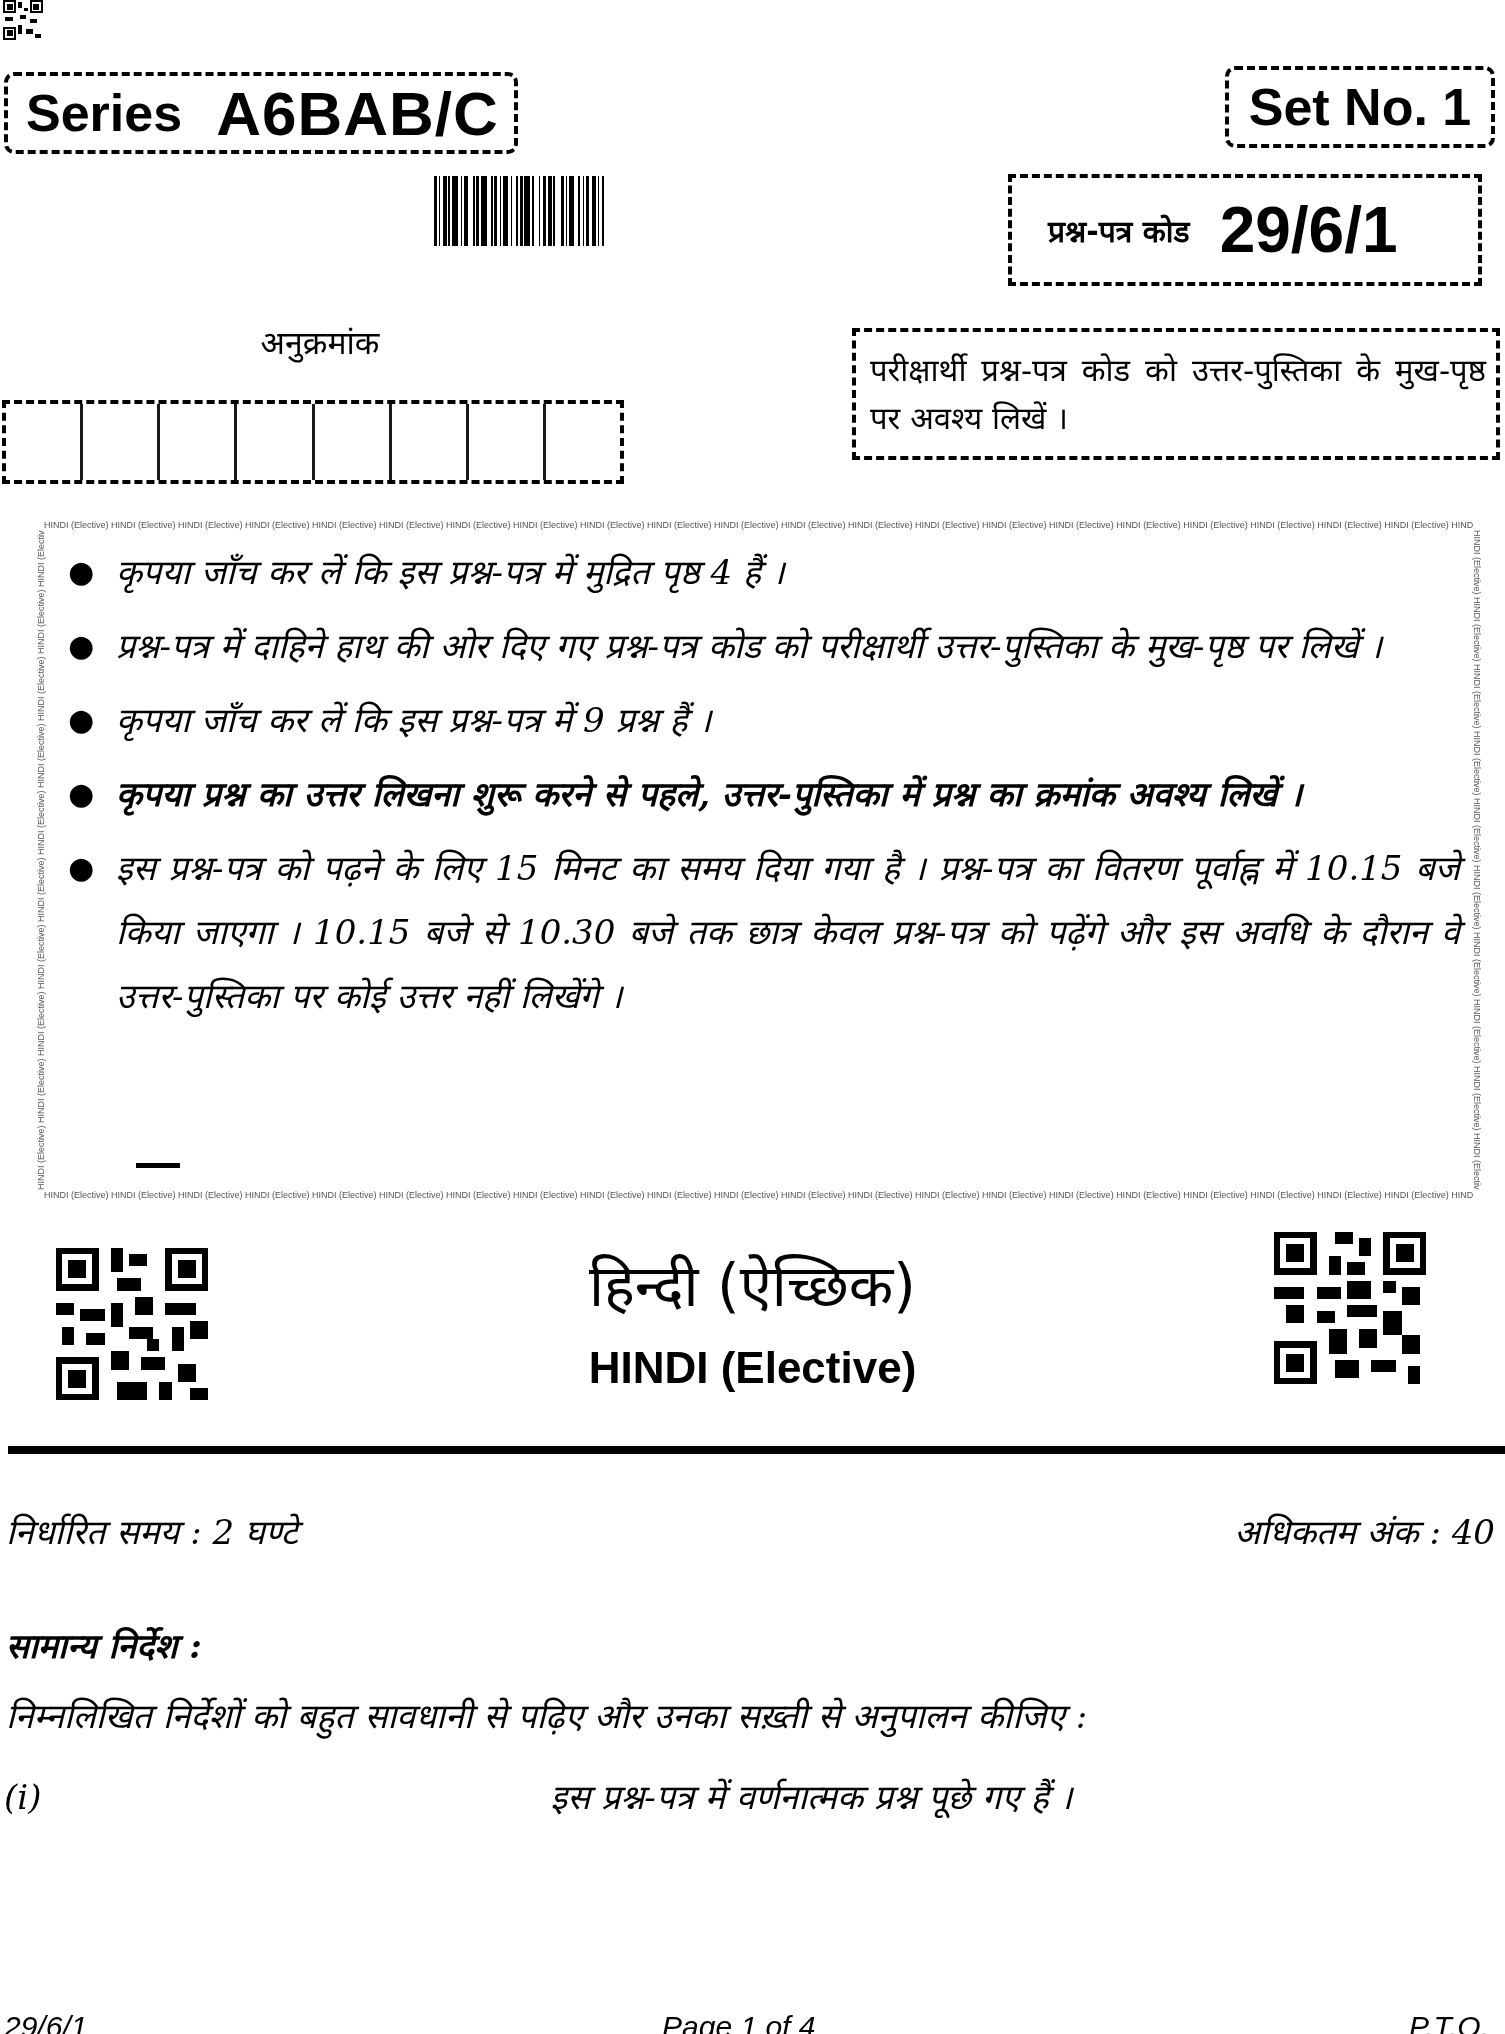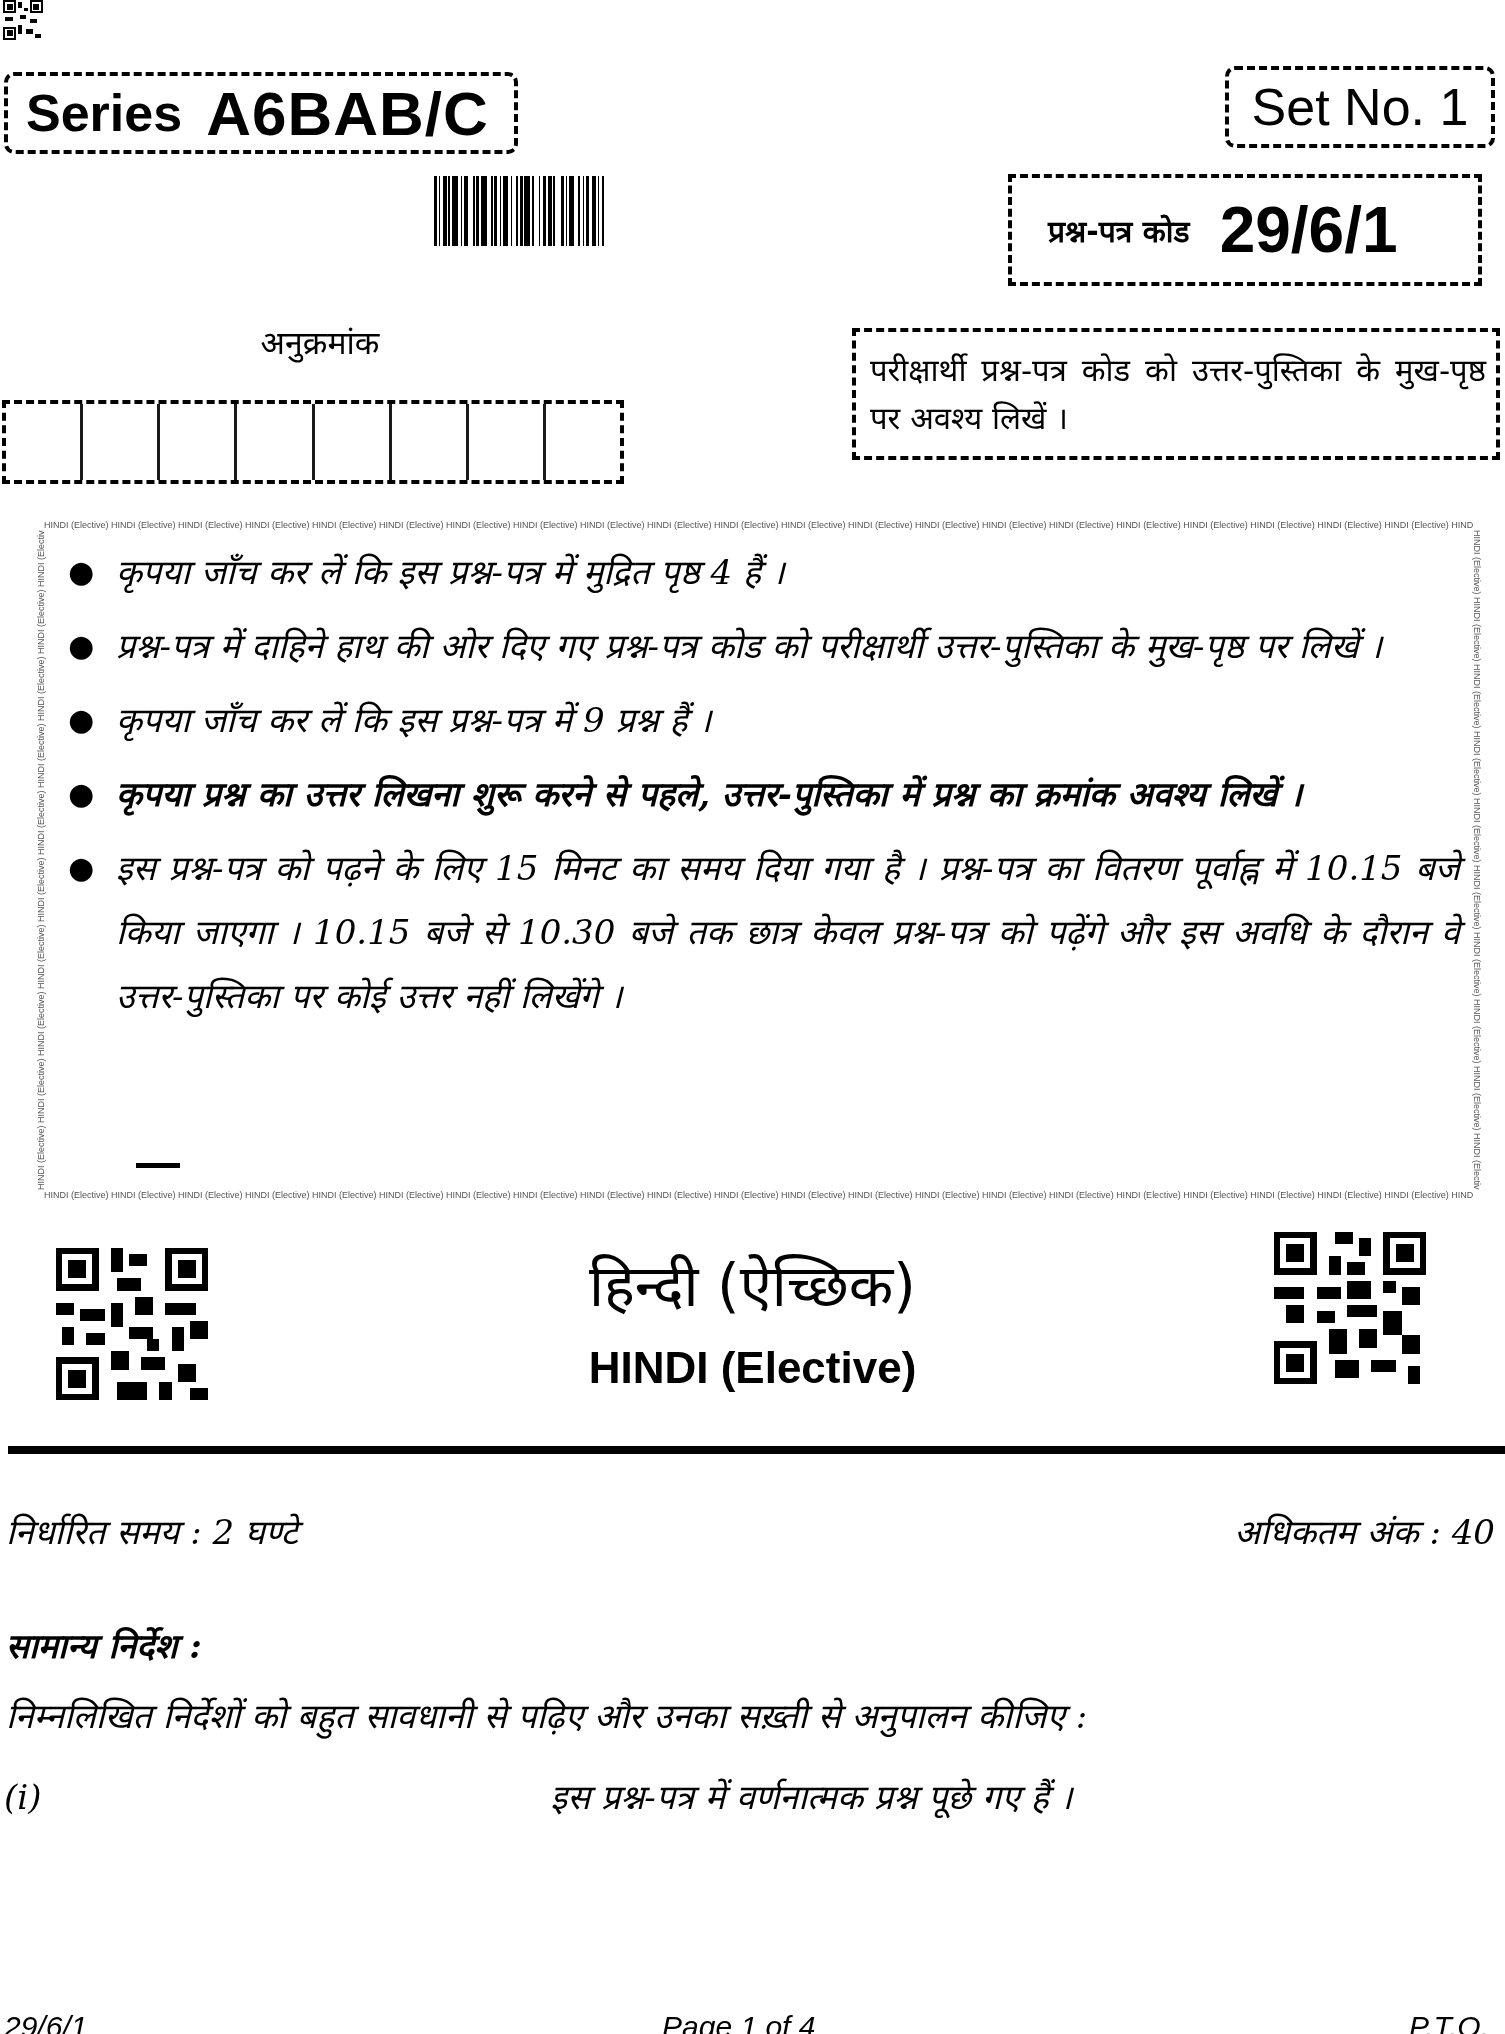--- a/index.html
+++ b/index.html
@@ -11,29 +11,29 @@
     
     .qr-tiny { left: 2px; top: 0; width: 42px; height: 40px; }
 
     
     .series-box {
       left: 4px; top: 72px; width: 514px; height: 82px;
       border: 4px dashed #000; border-radius: 10px;
       display: flex; align-items: center; padding-left: 18px;
       font-family: "Liberation Sans", sans-serif; font-weight: bold;
     }
-    .series-box .label { font-size: 52px; margin-right: 24px; }
+    .series-box .label { font-size: 52px; margin-right: 34px; }
     .series-box .value { font-size: 62px; letter-spacing: 1px; }
 
     
     .set-box {
       left: 1225px; top: 66px; width: 270px; height: 82px;
       border: 4px dashed #000; border-radius: 10px;
       display: flex; align-items: center; justify-content: center;
-      font-family: "Liberation Sans", sans-serif; font-weight: normal; font-size: 52px;
+      font-family: "Liberation Sans", sans-serif; font-weight: bold; font-size: 52px;
     }
 
     
     .barcode { left: 434px; top: 176px; width: 306px; height: 70px; display: flex; align-items: stretch; }
     .barcode span { display: block; height: 100%; }
 
     
     .code-box {
       left: 1008px; top: 174px; width: 474px; height: 112px;
       border: 4px dashed #000;

